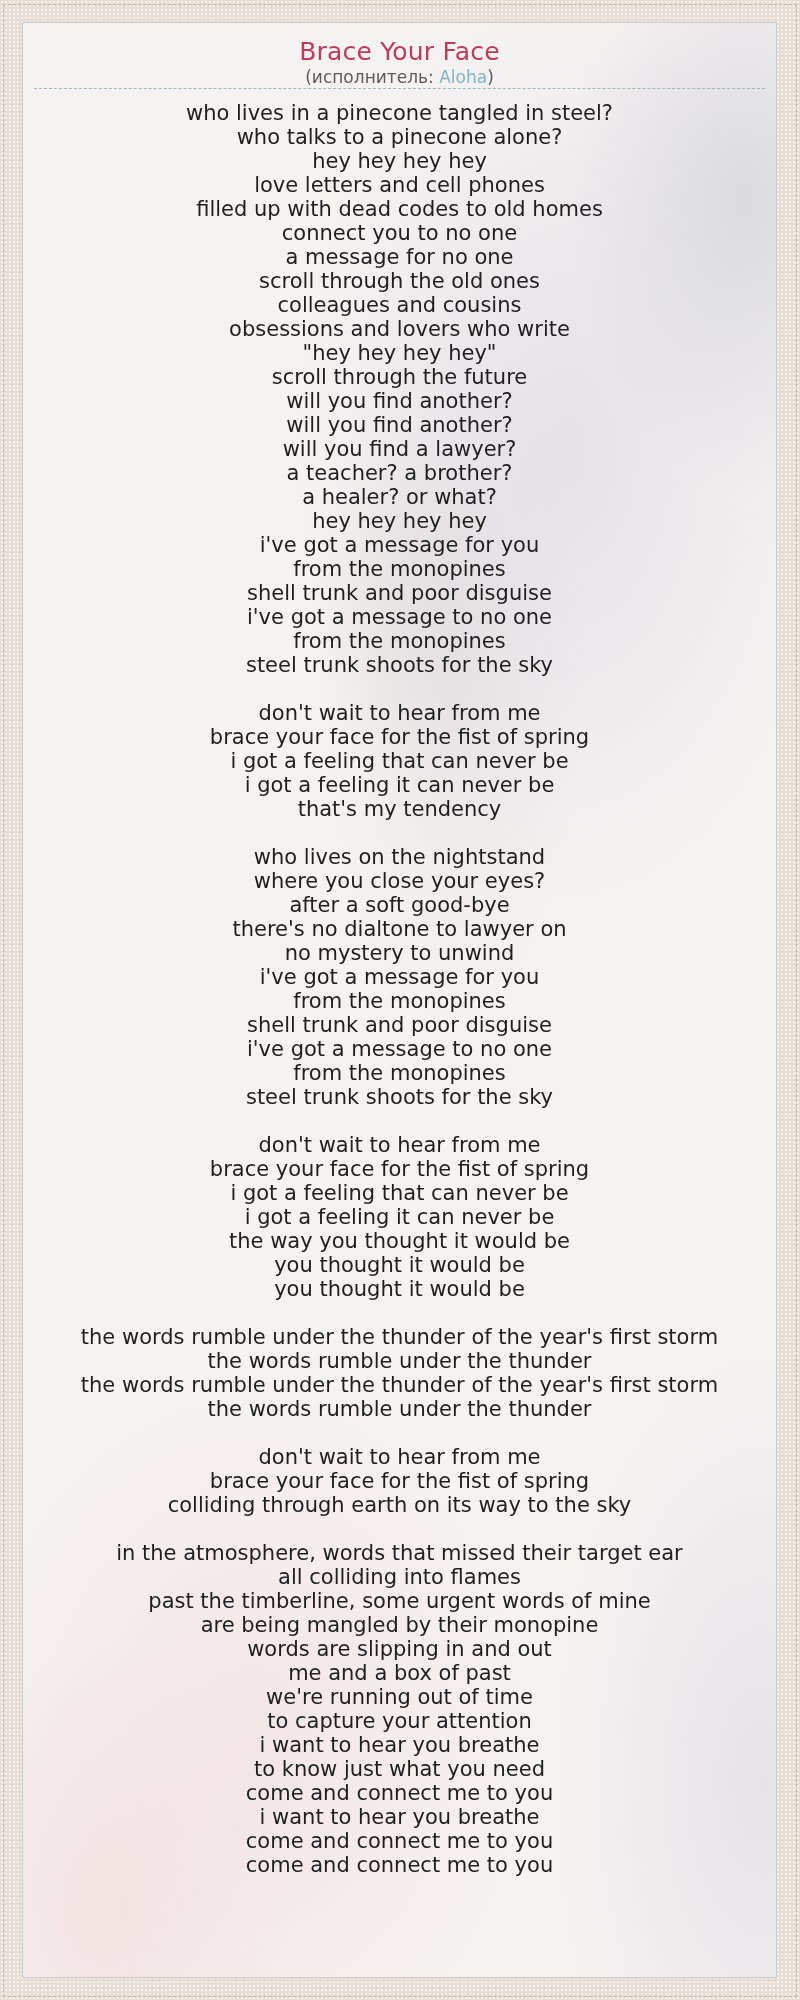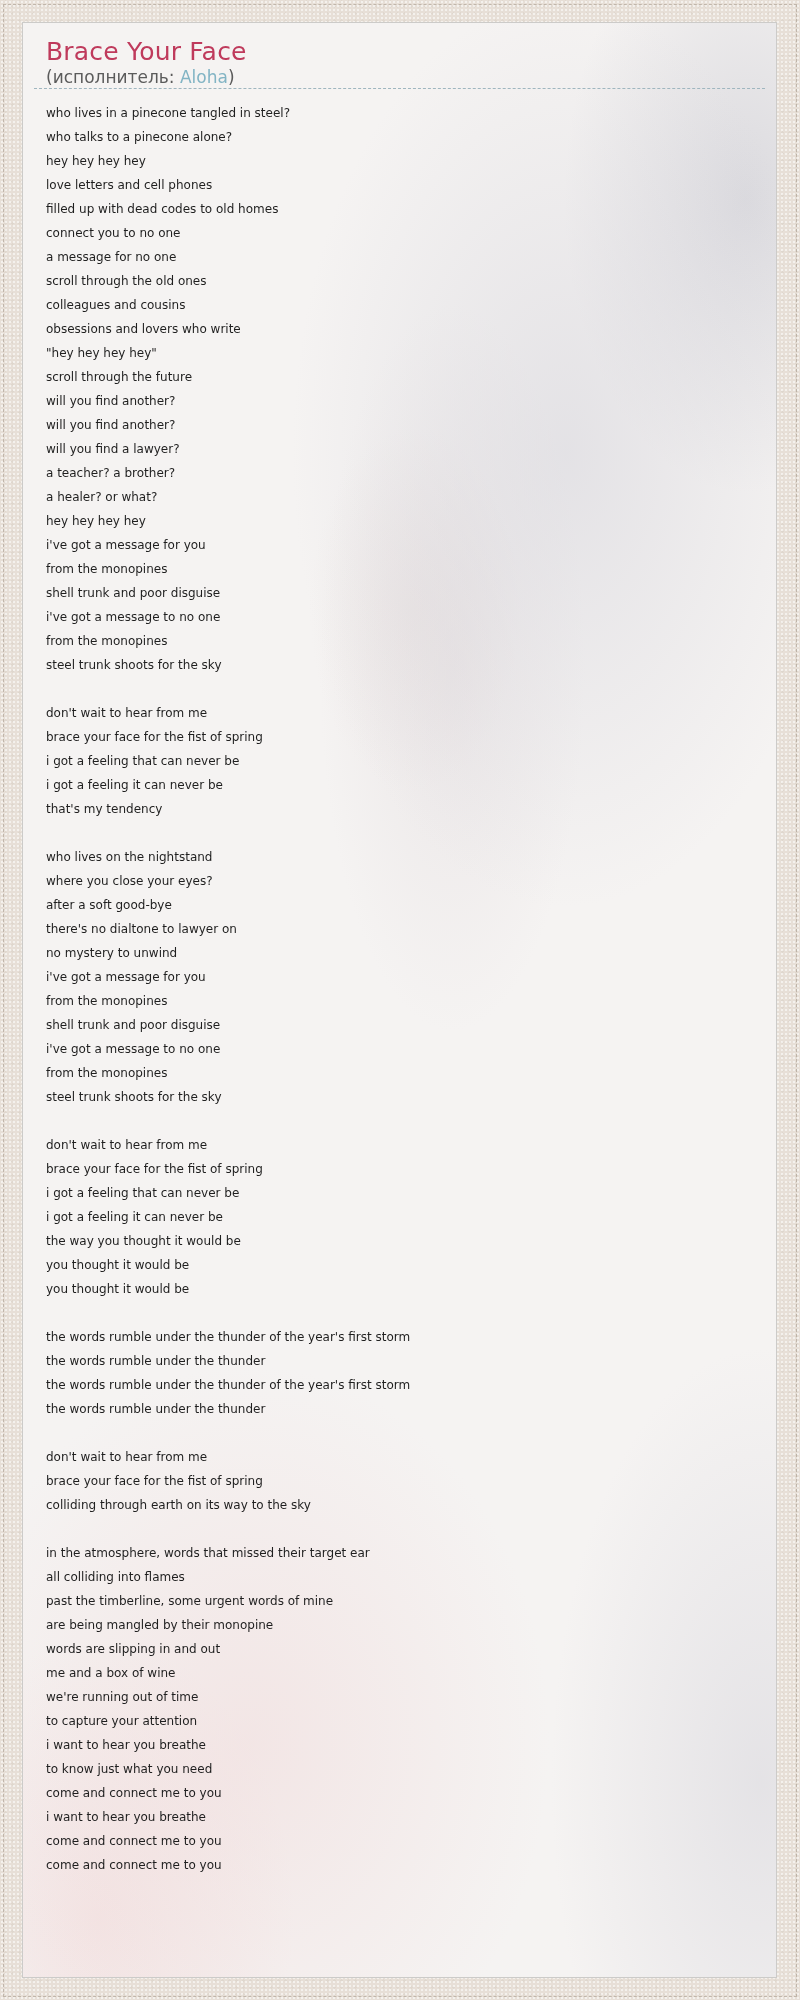--- a/index.html
+++ b/index.html
@@ -38,20 +38,21 @@
       radial-gradient(ellipse 260px 420px at 96% 9%, rgba(201,201,209,0.60), transparent 70%),
       radial-gradient(ellipse 190px 520px at 57% 33%, rgba(227,221,223,0.55), transparent 70%),
       radial-gradient(ellipse 150px 260px at 52% 30%, rgba(232,224,222,0.55), transparent 70%),
       radial-gradient(ellipse 430px 540px at 30% 88%, rgba(240,216,216,0.50), transparent 70%),
       radial-gradient(ellipse 280px 400px at 10% 97%, rgba(241,211,211,0.45), transparent 70%),
       radial-gradient(ellipse 300px 620px at 98% 90%, rgba(212,211,218,0.50), transparent 70%),
       #f5f3f2;
   }
   .card-inner {
     padding: 13px 11px 0 11px;
+    text-align: center;
   }
   .lyrics-header {
     padding: 0 12px 0 12px;
     border-bottom: 1px dashed #9fb6bf;
   }
   .page-title {
     margin: 0;
     font-size: 25px;
     font-weight: 400;
     line-height: 31px;
@@ -64,21 +65,21 @@
     color: var(--subtitle-color, #5b5b5b);
     padding-bottom: 1px;
   }
   .artist-link {
     color: var(--link-color, #82b4c4);
     text-decoration: none;
     cursor: pointer;
   }
   .lyrics {
     padding: 12px 12px 0 12px;
-    font-size: 12px;
+    font-size: 21px;
     line-height: 24px;
     color: var(--text-color, #1f1f1f);
   }
   .stanza { margin: 0 0 24px 0; }
   .stanza p { margin: 0; padding: 0; }
 </style>
 </head>
 <body>
 
 <div class="page-frame"></div>
@@ -155,21 +156,21 @@
           <p>don't wait to hear from me</p>
           <p>brace your face for the fist of spring</p>
           <p>colliding through earth on its way to the sky</p>
         </div>
         <div class="stanza">
           <p>in the atmosphere, words that missed their target ear</p>
           <p>all colliding into flames</p>
           <p>past the timberline, some urgent words of mine</p>
           <p>are being mangled by their monopine</p>
           <p>words are slipping in and out</p>
-          <p>me and a box of wine</p>
+          <p>me and a box of past</p>
           <p>we're running out of time</p>
           <p>to capture your attention</p>
           <p>i want to hear you breathe</p>
           <p>to know just what you need</p>
           <p>come and connect me to you</p>
           <p>i want to hear you breathe</p>
           <p>come and connect me to you</p>
           <p>come and connect me to you</p>
         </div>
       </div>

